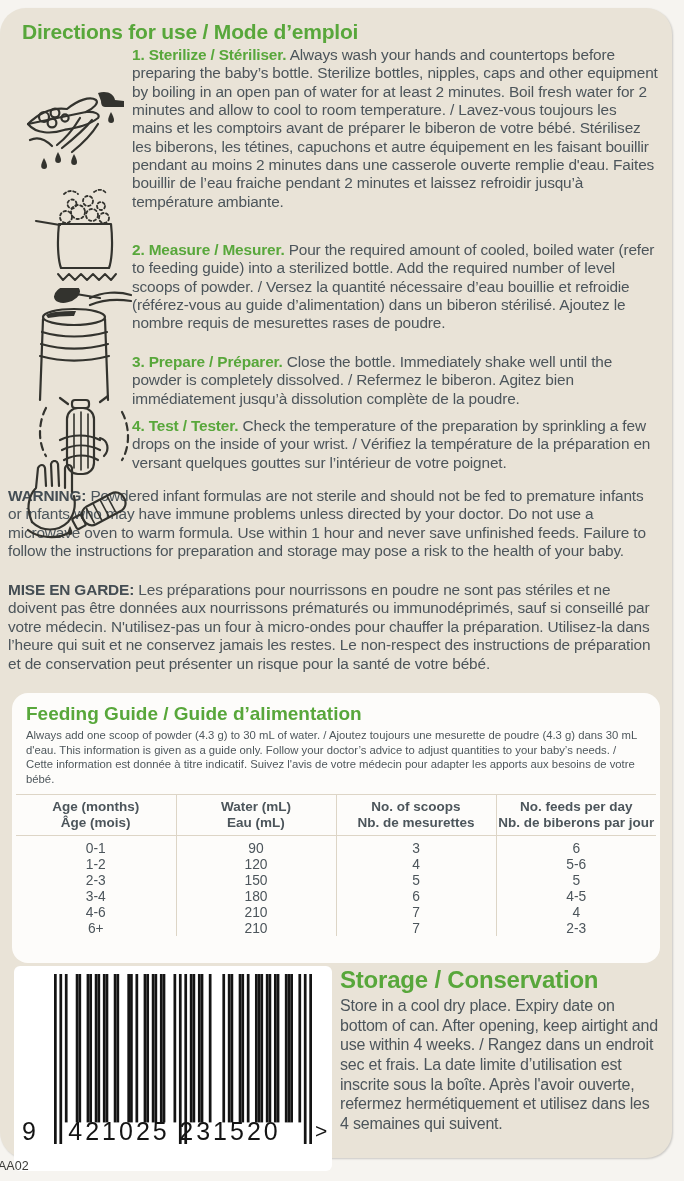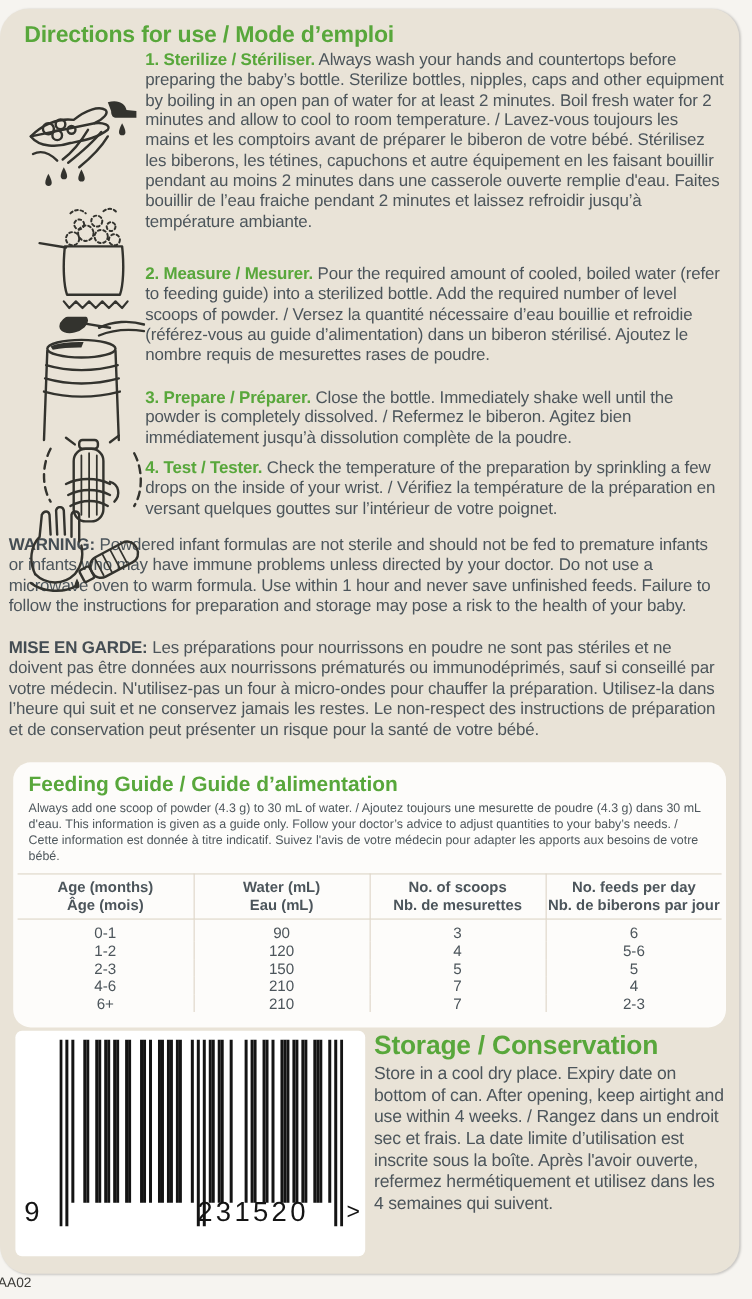--- a/index.html
+++ b/index.html
@@ -53,21 +53,21 @@
   .icon{position:absolute;stroke:var(--line);fill:none;stroke-width:2.2;stroke-linecap:round;stroke-linejoin:round;}
   .icon .fill{fill:var(--line);stroke:none;}
   .ic-wash{left:22px;top:82px;}
   .ic-pot{left:34px;top:176px;}
   .ic-can{left:28px;top:280px;}
   .ic-shake{left:30px;top:382px;}
   .ic-wrist{left:14px;top:452px;}
 
   .fg-box{
     margin:8px 12px 0 12px;background:#fdfcfa;border-radius:16px;
-    padding:8px 4px 14px;box-sizing:border-box;min-height:200px;
+    padding:8px 4px 27px;box-sizing:border-box;min-height:200px;
   }
   .fg-title{color:var(--green);font-weight:700;font-size:19px;margin:2px 10px 3px;}
   .fg-note{color:#4e575c;font-size:11.3px;line-height:1.3;margin:0 10px 7px;}
   table.fg{width:100%;border-collapse:collapse;table-layout:fixed;text-align:center;color:var(--ink);}
   table.fg th{
     font-weight:700;font-size:13.5px;line-height:1.18;padding:4px 0;
     border-top:1.5px solid var(--rule);border-bottom:1.5px solid var(--rule);
   }
   table.fg td{font-size:13.8px;padding:.5px 0;}
   table.fg th:not(:last-child),table.fg td:not(:last-child){border-right:1.5px solid var(--rule);}
@@ -207,20 +207,26 @@
             <td>1-2</td>
             <td>120</td>
             <td>4</td>
             <td>5-6</td>
           </tr>
         <tr>
             <td>2-3</td>
             <td>150</td>
             <td>5</td>
             <td>5</td>
+          </tr>
+        <tr>
+            <td>3-4</td>
+            <td>180</td>
+            <td>6</td>
+            <td>4-5</td>
           </tr>
         <tr>
             <td>4-6</td>
             <td>210</td>
             <td>7</td>
             <td>4</td>
           </tr>
         <tr>
             <td>6+</td>
             <td>210</td>
@@ -278,20 +284,21 @@
           <rect x="81" y="0" width="1" height="55"></rect>
           <rect x="82" y="0" width="1" height="55"></rect>
           <rect x="85" y="0" width="1" height="55"></rect>
           <rect x="86" y="0" width="1" height="55"></rect>
           <rect x="87" y="0" width="1" height="55"></rect>
           <rect x="90" y="0" width="1" height="55"></rect>
           <rect x="92" y="0" width="1" height="63"></rect>
           <rect x="94" y="0" width="1" height="63"></rect>
         </svg>
       <div class="bc-digit bc-9">9</div>
+      <div class="bc-digit bc-g1">421025</div>
       <div class="bc-digit bc-g2">231520</div>
       <div class="bc-digit bc-arrow">&gt;</div>
     </div>
     <div class="storage">
       <div class="h2">Storage / Conservation</div>
       <p>Store in a cool dry place. Expiry date on bottom of can. After opening, keep airtight and use within 4 weeks. / Rangez dans un endroit sec et frais. La date limite d’utilisation est inscrite sous la boîte. Après l'avoir ouverte, refermez hermétiquement et utilisez dans les 4 semaines qui suivent.</p>
     </div>
   </div>
 
 </div>

